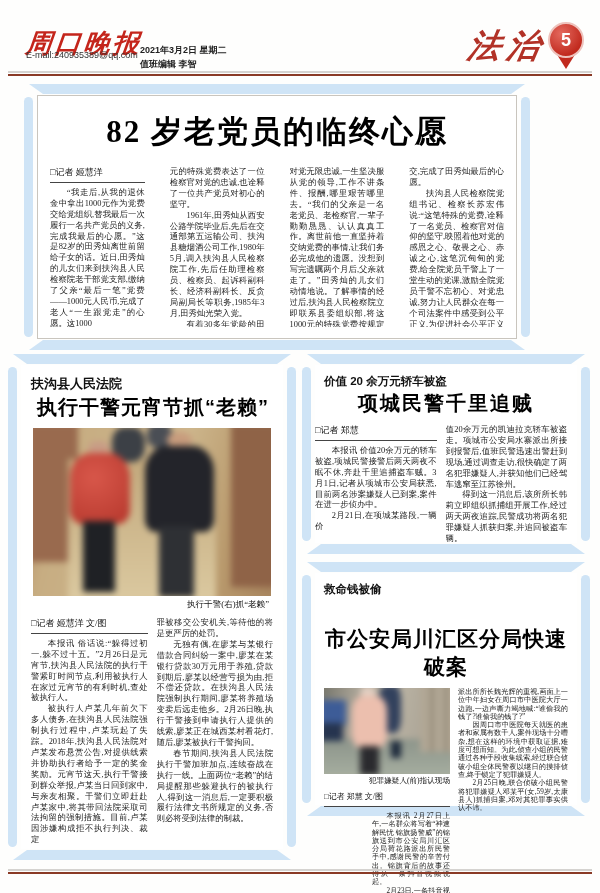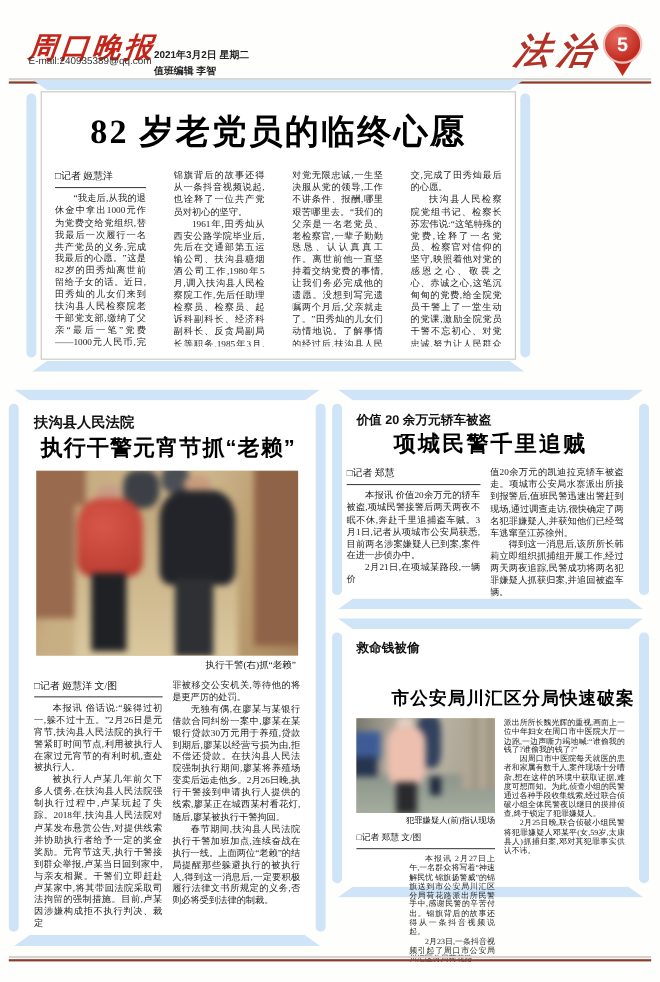--- a/index.html
+++ b/index.html
@@ -86,21 +86,21 @@
   .court-caption { margin:3px 14px 0 0; }
   .court-cols { margin:7px 10px 0 10px; gap:9px; }
   .court-cols .tcol { flex:1; height:248px; }
   
   .chase-kicker { font-size:11.5px; margin:9px 0 1px 9px; }
   .chase-headline { font-size:20px; text-align:center; letter-spacing:2px; }
   .chase-cols { margin:8px 10px 0 0; gap:9px; }
   .chase-cols .tcol { flex:1; height:128px; }
   
   .police-kicker { font-size:11.5px; margin:9px 0 1px 9px; }
-  .police-headline { font-size:16px; text-align:right; letter-spacing:1px;margin-top:28px; }
+  .police-headline { font-size:21px; text-align:center; letter-spacing:1px;margin-top:28px; }
   .police-body { display:flex; margin:7px 9px 0 9px; gap:8px; }
   .police-left { width:126px; }
   .police-photo { width:126px; height:86px; }
   .police-caption { font-size:7.6px; margin-top:2px; }
   .police-left .byline { font-size:8px; margin-top:5px; }
   .police-left .tcol { height:108px;margin-left:48px; }
   .police-right { flex:1; height:252px; }
 </style>
 </head>
 <body>
@@ -115,36 +115,36 @@
   <div class="pin">
     <div class="pin-tail"></div>
     <div class="pin-head">5</div>
   </div>
   <div class="rule rule-top">
     <div class="g"></div>
       <div class="sp"></div>
       <div class="r"></div>
   </div>
 
-  <div class="sect" style="left:24px; top:72px; width:458px; height:266px;">
+  <div class="sect" style="left:24px; top:84px; width:506px; height:266px;">
     <div class="fb f-top"></div>
     <div class="fb f-bottom"></div>
     <div class="fb f-left"></div>
     <div class="fb f-right"></div>
     <div class="inner inner-border">
       <div class="main-headline">82 岁老党员的临终心愿</div>
       <div class="cols main-cols">
         <div class="tcol body-9">
           <div class="byline">□记者 姬慧洋</div>
           <div>
               <p>“我走后,从我的退休金中拿出1000元作为党费交给党组织,替我最后一次履行一名共产党员的义务,完成我最后的心愿。”这是82岁的田秀灿离世前留给子女的话。近日,田秀灿的儿女们来到扶沟县人民检察院老干部党支部,缴纳了父亲“最后一笔”党费——1000元人民币,完成了老人“一生跟党走”的心愿。这1000</p>
             </div>
         </div>
         <div class="tcol body-9 flush-first">
-            <p>锦旗背后的故事还得从一条抖音视频说起,也诠释了一位共产党员对初心的坚守。</p>
+            <p>元的特殊党费表达了一位检察官对党的忠诚,也诠释了一位共产党员对初心的坚守。</p>
             <p>1961年,田秀灿从西安公路学院毕业后,先后在交通部第五运输公司、扶沟县糖烟酒公司工作,1980年5月,调入扶沟县人民检察院工作,先后任助理检察员、检察员、起诉科副科长、经济科副科长、反贪局副局长等职务,1985年3月,田秀灿光荣入党。</p>
             <p>有着30多年党龄的田秀灿</p>
           </div>
         <div class="tcol body-9 flush-first">
             <p>对党无限忠诚,一生坚决服从党的领导,工作不讲条件、报酬,哪里艰苦哪里去。“我们的父亲是一名老党员、老检察官,一辈子勤勤恳恳、认认真真工作。离世前他一直坚持着交纳党费的事情,让我们务必完成他的遗愿。没想到写完遗嘱两个月后,父亲就走了。”田秀灿的儿女们动情地说。了解事情的经过后,扶沟县人民检察院立即联系县委组织部,将这1000元的特殊党费按规定程序上</p>
           </div>
         <div class="tcol body-9 flush-first">
             <p>交,完成了田秀灿最后的心愿。</p>
             <p>扶沟县人民检察院党组书记、检察长苏宏伟说:“这笔特殊的党费,诠释了一名党员、检察官对信仰的坚守,映照着他对党的感恩之心、敬畏之心、赤诚之心,这笔沉甸甸的党费,给全院党员干警上了一堂生动的党课,激励全院党员干警不忘初心、对党忠诚,努力让人民群众在每一个司法案件中感受到公平正义,为促进社会公平正义贡献力量。”②10</p>
           </div>

